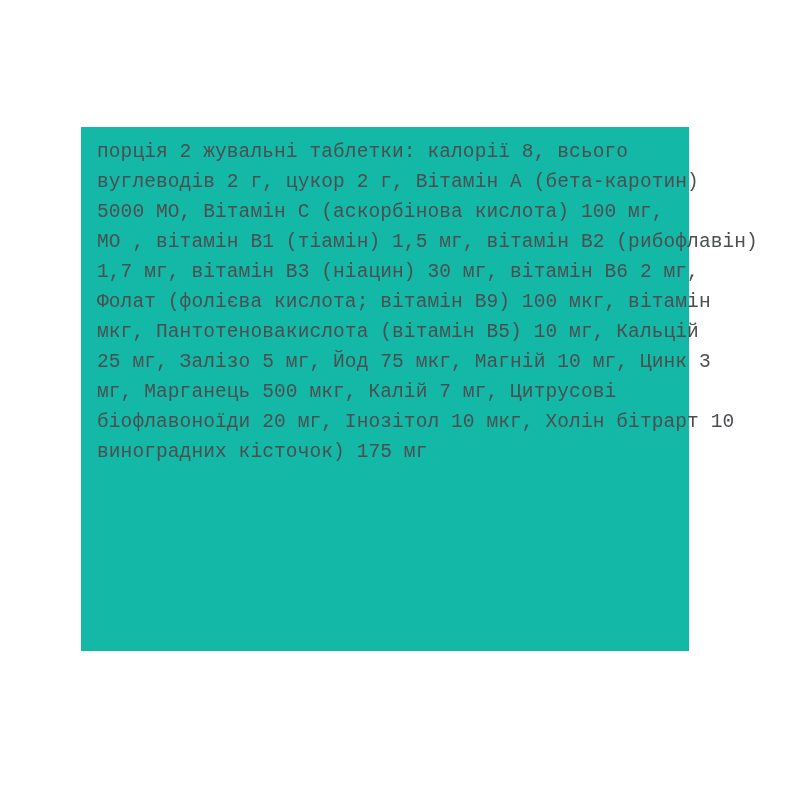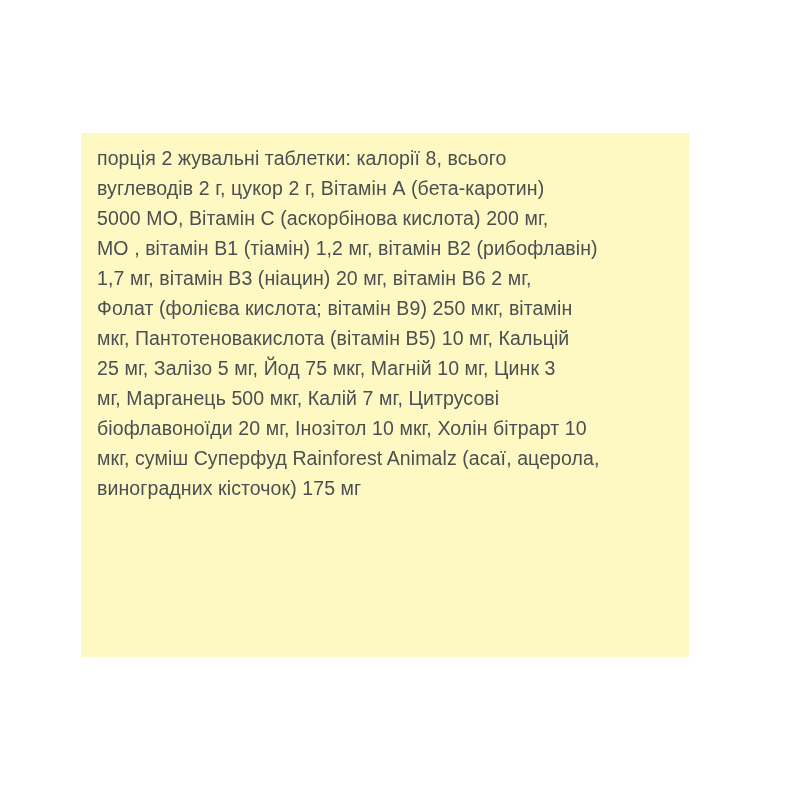--- a/index.html
+++ b/index.html
@@ -13,46 +13,46 @@
   .page {
     position: relative;
     width: 800px;
     height: 800px;
     background: #ffffff;
     overflow: hidden;
   }
   .info-panel {
     position: absolute;
     left: 81px;
-    top: 133px;
+    top: 127px;
     width: 608px;
     min-height: 524px;
     box-sizing: border-box;
-    background: #fef9c3;
+    background: #14b8a6;
     padding: 10px 16px 4px 16px;
+    font-family: Liberation Mono, monospace;
   }
   .text-line {
     font-size: 19.5px;
     line-height: 30px;
     color: #4c4f52;
     letter-spacing: 0.1px;
     white-space: nowrap;
   }
 </style>
 </head>
 <body>
 
 <div class="page">
   <div class="info-panel">
     <div class="text-line">порція 2 жувальні таблетки: калорії 8, всього</div>
     <div class="text-line">вуглеводів 2 г, цукор 2 г, Вітамін А (бета-каротин)</div>
-    <div class="text-line">5000 МО, Вітамін С (аскорбінова кислота) 200 мг,</div>
-    <div class="text-line">МО , вітамін В1 (тіамін) 1,2 мг, вітамін В2 (рибофлавін)</div>
-    <div class="text-line">1,7 мг, вітамін В3 (ніацин) 20 мг, вітамін В6 2 мг,</div>
-    <div class="text-line">Фолат (фолієва кислота; вітамін В9) 250 мкг, вітамін</div>
+    <div class="text-line">5000 МО, Вітамін С (аскорбінова кислота) 100 мг,</div>
+    <div class="text-line">МО , вітамін В1 (тіамін) 1,5 мг, вітамін В2 (рибофлавін)</div>
+    <div class="text-line">1,7 мг, вітамін В3 (ніацин) 30 мг, вітамін В6 2 мг,</div>
+    <div class="text-line">Фолат (фолієва кислота; вітамін В9) 100 мкг, вітамін</div>
     <div class="text-line">мкг, Пантотеновакислота (вітамін В5) 10 мг, Кальцій</div>
     <div class="text-line">25 мг, Залізо 5 мг, Йод 75 мкг, Магній 10 мг, Цинк 3</div>
     <div class="text-line">мг, Марганець 500 мкг, Калій 7 мг, Цитрусові</div>
     <div class="text-line">біофлавоноїди 20 мг, Інозітол 10 мкг, Холін бітрарт 10</div>
-    <div class="text-line">мкг, суміш Суперфуд Rainforest Animalz (асаї, ацерола,</div>
     <div class="text-line">виноградних кісточок) 175 мг</div>
   </div>
 </div>
 
 </body></html>

